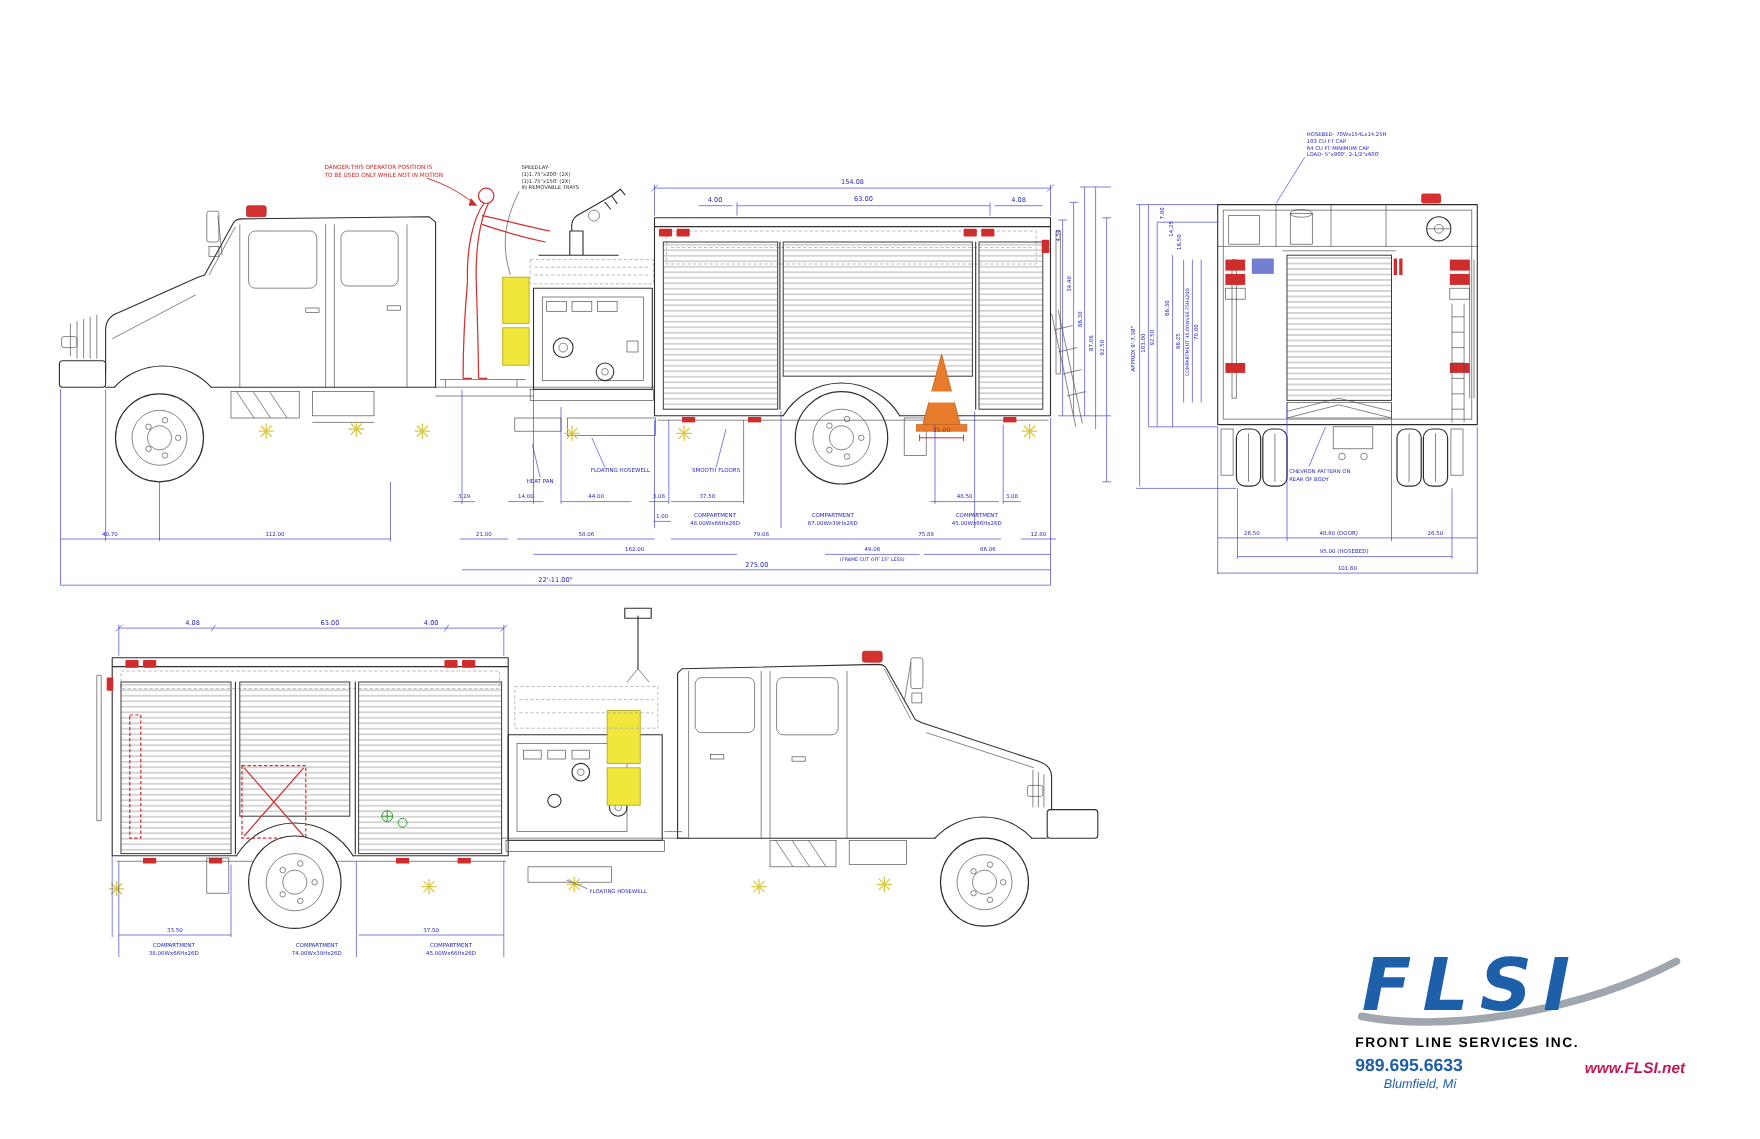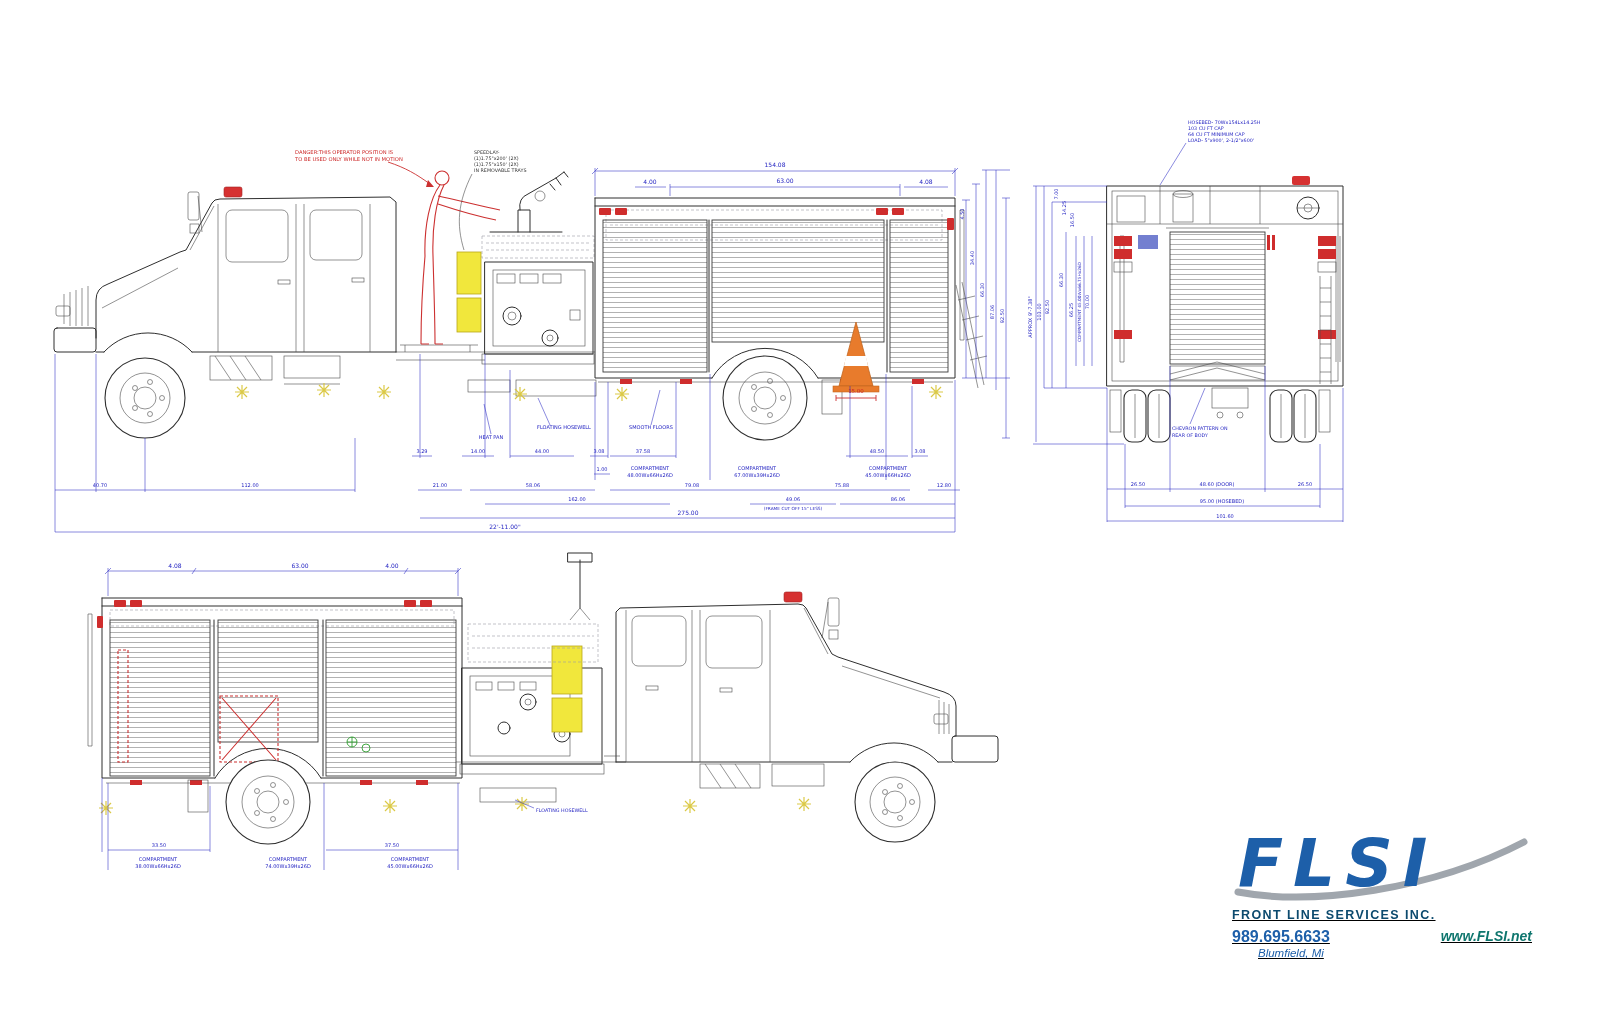--- a/index.html
+++ b/index.html
@@ -20,26 +20,26 @@
   .dtt{font-size:4.3px;fill:#2424c2;text-anchor:middle}
   .dta{font-size:4.8px;fill:#2424c2;text-anchor:start}
   .dtr{font-size:5px;fill:#2424c2;text-anchor:middle}
   .redln{stroke:#cc3030;stroke-width:.9;fill:none}
   .redshape{stroke:#cc3030;stroke-width:1.1;fill:none}
   .redt{font-size:5.2px;fill:#cc2525;text-anchor:start}
   .redtm{font-size:5.5px;fill:#cc2525;text-anchor:middle}
   .grn{stroke:#2f9e2f;stroke-width:.9;fill:none}
   .note{font-size:4.8px;fill:#333;text-anchor:start}
   .burst{stroke:#d9c63c;stroke-width:1.2;fill:none;opacity:.95}
-  .logo{position:absolute;left:1232px;top:828px;width:300px;text-decoration:underline;}
+  .logo{position:absolute;left:1232px;top:860px;width:300px;}
   .logotext{font-style:italic;font-weight:bold;font-size:66px;fill:#1d5fa9;letter-spacing:10px;}
-  .tagline{color:#0c4a6e;font-weight:bold;font-size:12.5px;letter-spacing:1.4px;margin-top:2px;}
-  .contact-row{display:flex;justify-content:space-between;align-items:flex-start;margin-top:6px;}
+  .tagline{color:#000000;font-weight:bold;font-size:12.5px;letter-spacing:1.4px;margin-top:2px;}
+  .contact-row{display:flex;justify-content:space-between;align-items:center;margin-top:6px;}
   .phone{color:#1d5fa9;font-weight:bold;font-size:16px;}
-  .website{color:#0f766e;font-weight:bold;font-style:italic;font-size:14px;}
+  .website{color:#be185d;font-weight:bold;font-style:italic;font-size:14px;}
   .city{color:#1d5fa9;font-style:italic;font-size:11.5px;margin-left:26px;margin-top:1px;}
 </style>
 </head>
 <body>
 
 <div class="page">
 
 
   <svg class="view" style="left:50px;top:140px" width="960" height="400" viewBox="0 0 960 400">
     <defs>

